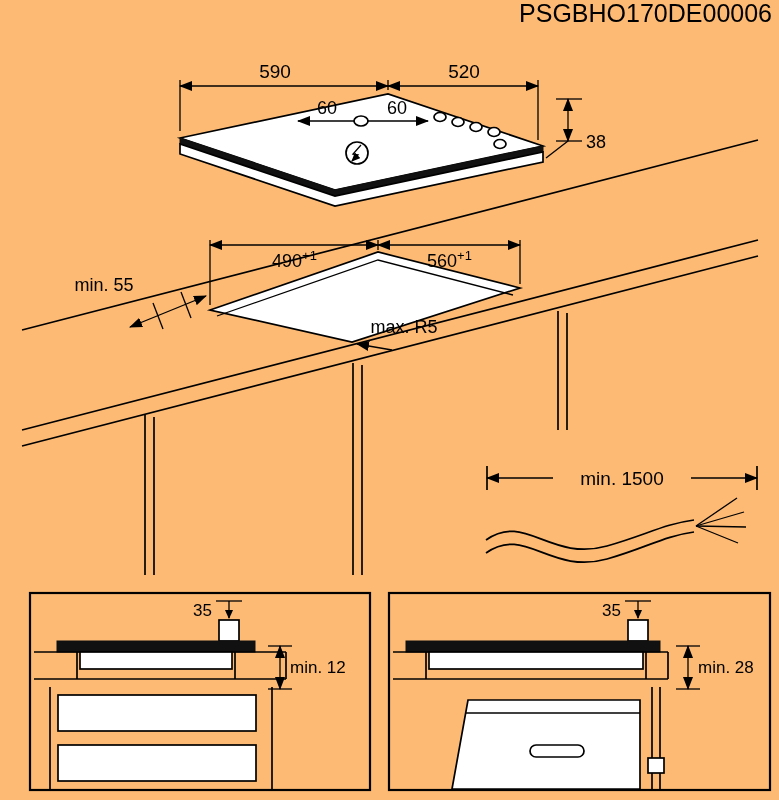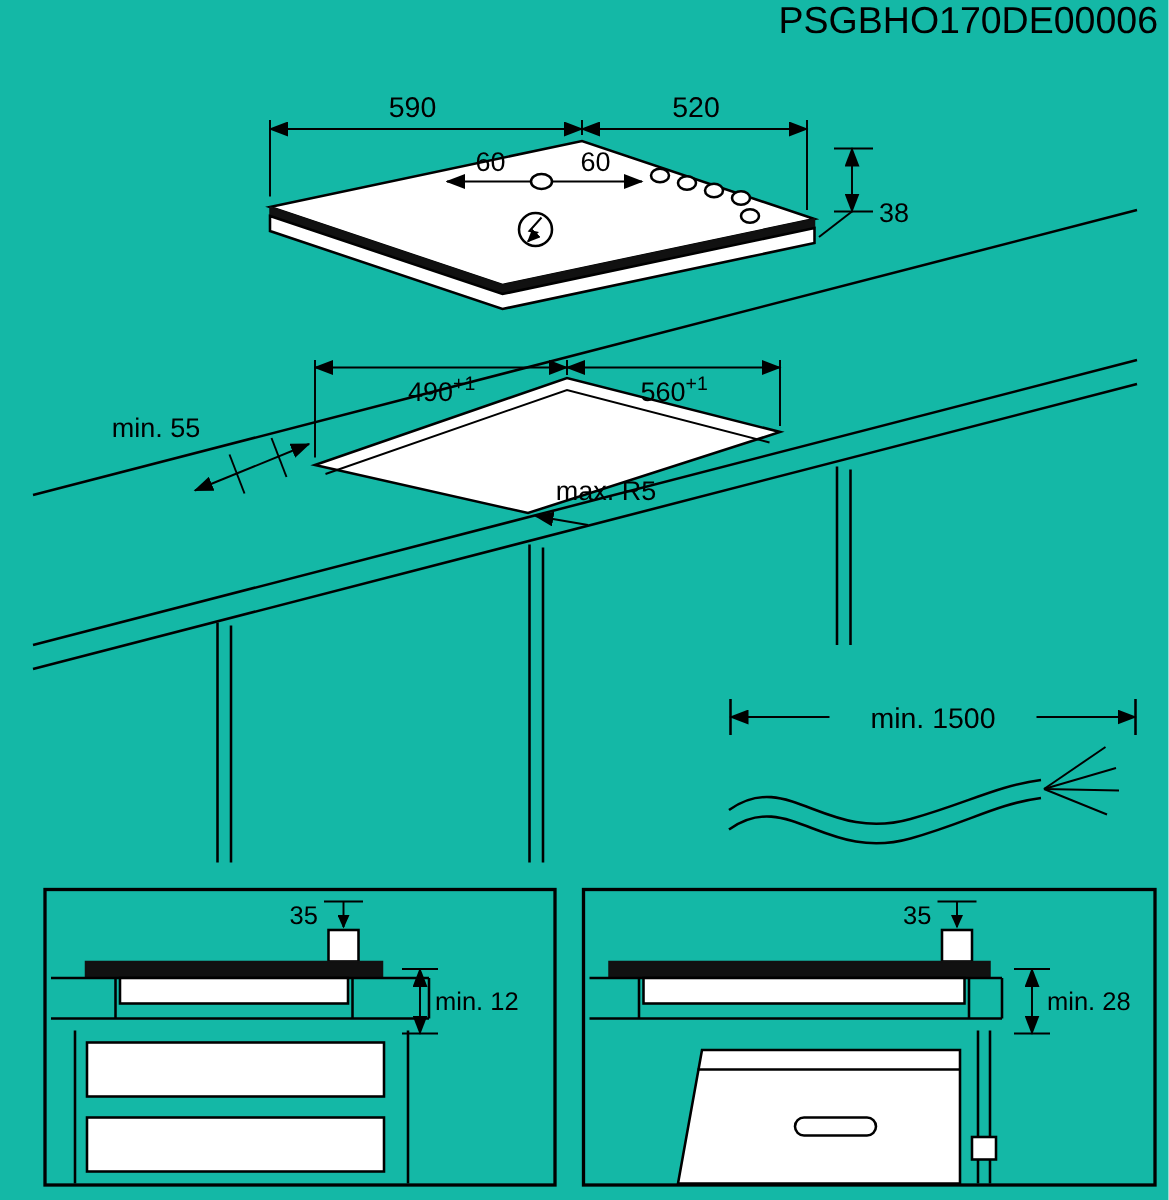--- a/index.html
+++ b/index.html
@@ -1,19 +1,19 @@
 <!DOCTYPE html>
 <html><head>
 <meta charset="utf-8">
 <style>
   html,body { margin:0; padding:0; background:#ffffff; }
   .canvas {
     position:relative;
     width:779px; height:800px;
-    background:#14b8a6;
+    background:#fdba74;
     font-family:"Liberation Sans", sans-serif;
     overflow:hidden;
   }
   svg { position:absolute; left:0; top:0; }
   svg text {
     font-family:"Liberation Sans", sans-serif;
     fill:#000000;
   }
   .ln   { stroke:#000000; stroke-width:1.7; fill:none; }
   .lnw  { stroke:#000000; stroke-width:1.7; fill:#ffffff; }

